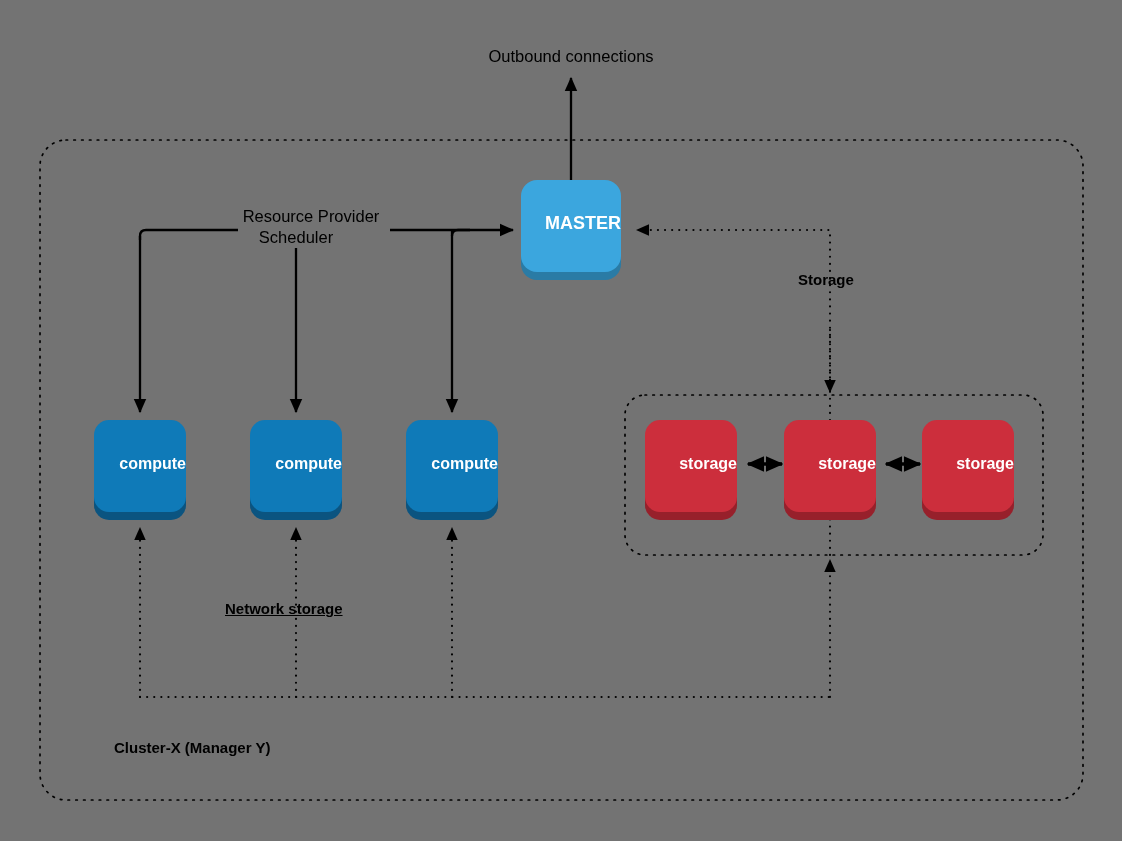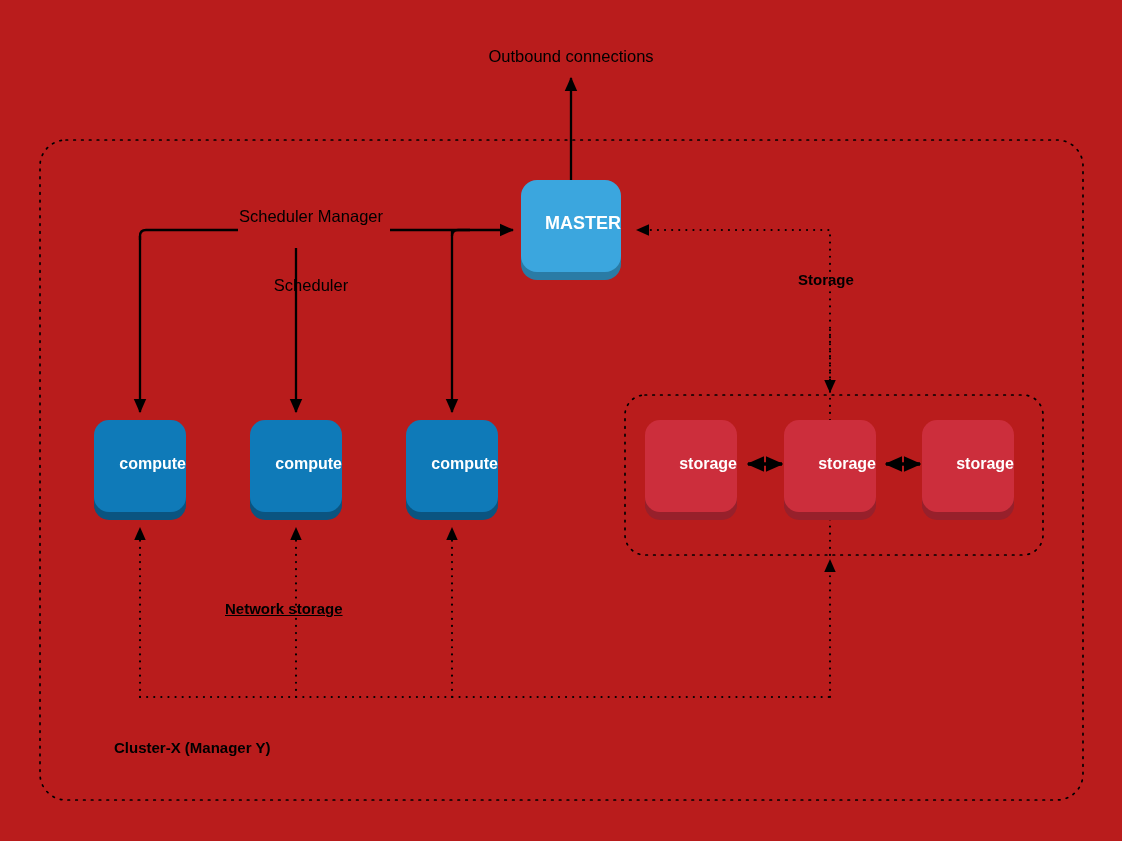--- a/index.html
+++ b/index.html
@@ -7,21 +7,21 @@
     padding: 0;
     background: #ffffff;
   }
   body {
     font-family: "Liberation Sans", sans-serif;
   }
   #canvas {
     position: relative;
     width: 1122px;
     height: 841px;
-    background: #b91c1c;
+    background: #737373;
     overflow: hidden;
   }
   #canvas svg {
     position: absolute;
     top: 0;
     left: 0;
     width: 1122px;
     height: 841px;
   }
   .lbl {
@@ -129,23 +129,23 @@
       <rect x="784" y="420" width="92" height="92" rx="15" ry="15" fill="#cc2e3c"></rect>
     </g>
     <g>
       <rect x="922" y="428" width="92" height="92" rx="15" ry="15" fill="#97202b"></rect>
       <rect x="922" y="420" width="92" height="92" rx="15" ry="15" fill="#cc2e3c"></rect>
     </g>
   </svg>
 
   <div class="lbl lbl-plain" style="left:481px; top:47px; width:180px;">Outbound connections</div>
 
-  <div class="lbl lbl-plain" style="left:231px; top:207px; width:160px;">Scheduler Manager</div>
+  <div class="lbl lbl-plain" style="left:231px; top:207px; width:160px;">Resource Provider</div>
 
-  <div class="lbl lbl-plain" style="left:231px; top:228px; width:160px;margin-top:48px;">Scheduler</div>
+  <div class="lbl lbl-plain" style="left:216px; top:228px; width:160px;">Scheduler</div>
 
   <div class="lbl lbl-bold" style="left:798px; top:271px;">Storage</div>
 
   <div class="lbl lbl-bold" style="left:225px; top:600px;text-decoration:underline;">Network storage</div>
 
   <div class="lbl lbl-bold" style="left:114px; top:739px;">Cluster-X (Manager Y)</div>
 
   <div class="node-text master" style="left:521px; top:213px; width:100px;">MASTER</div>
 
   <div class="node-text" style="left:94px; top:455px; width:92px;">compute</div>

